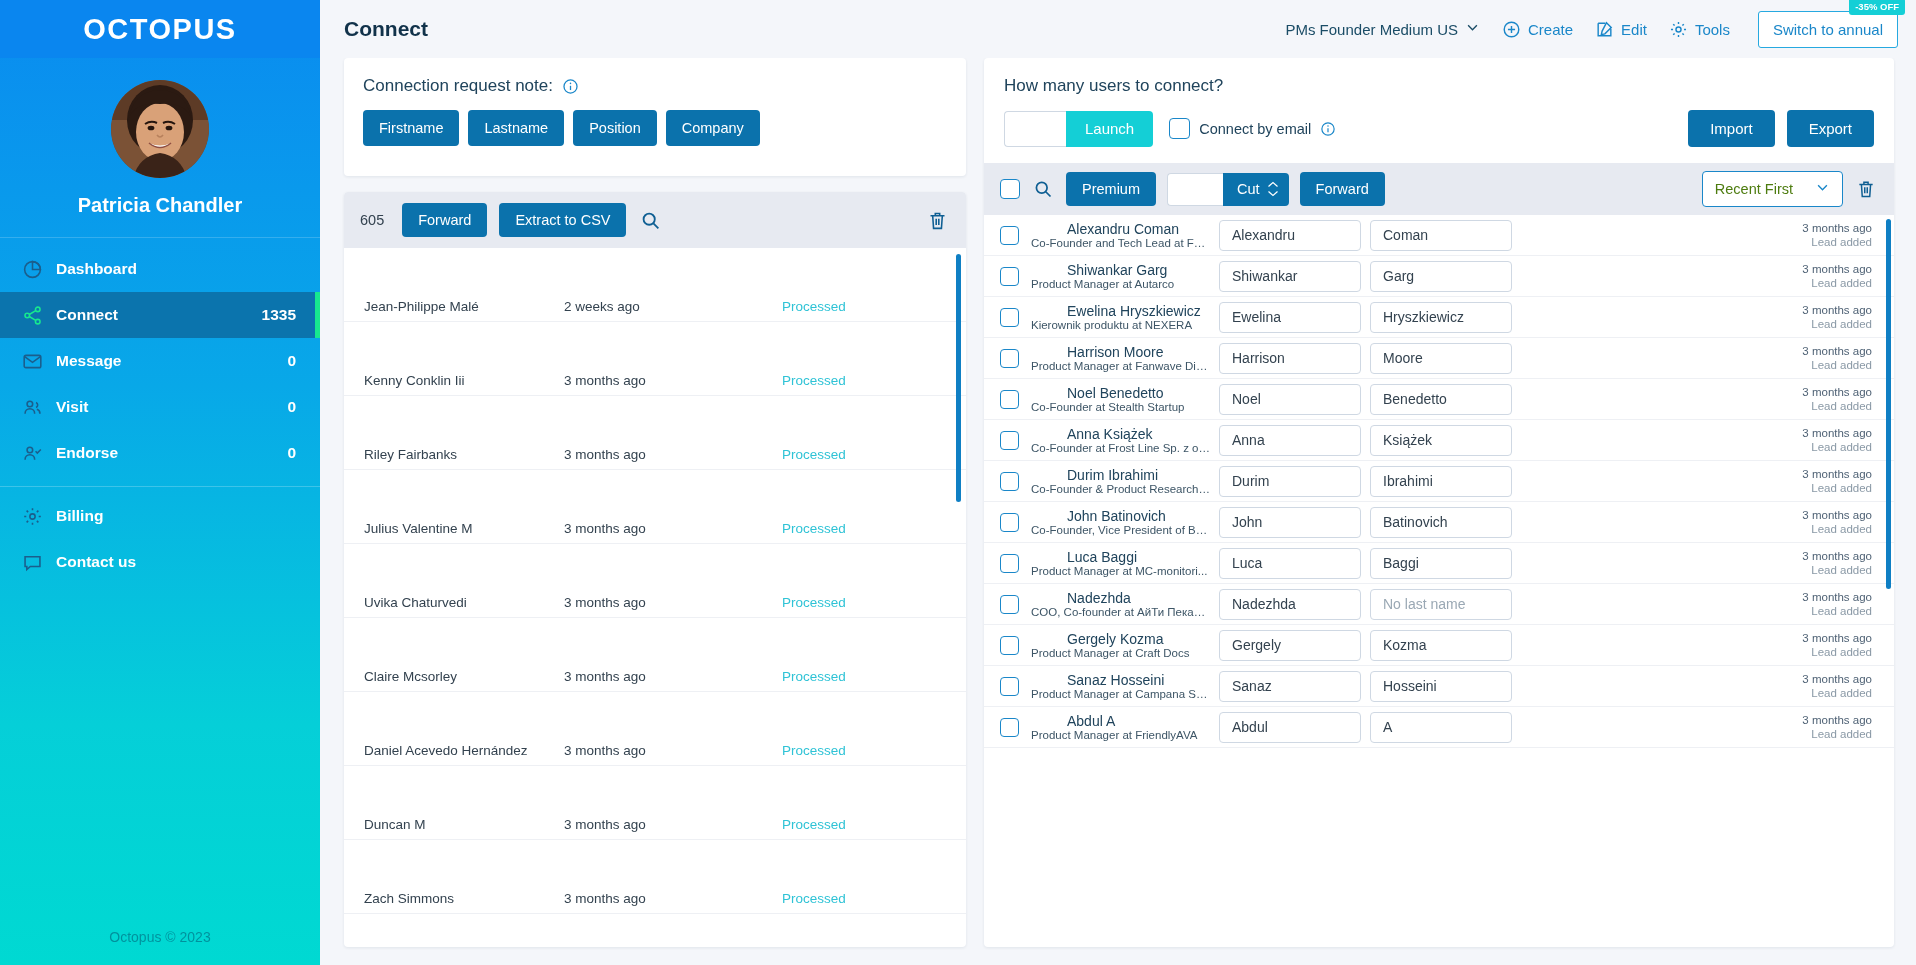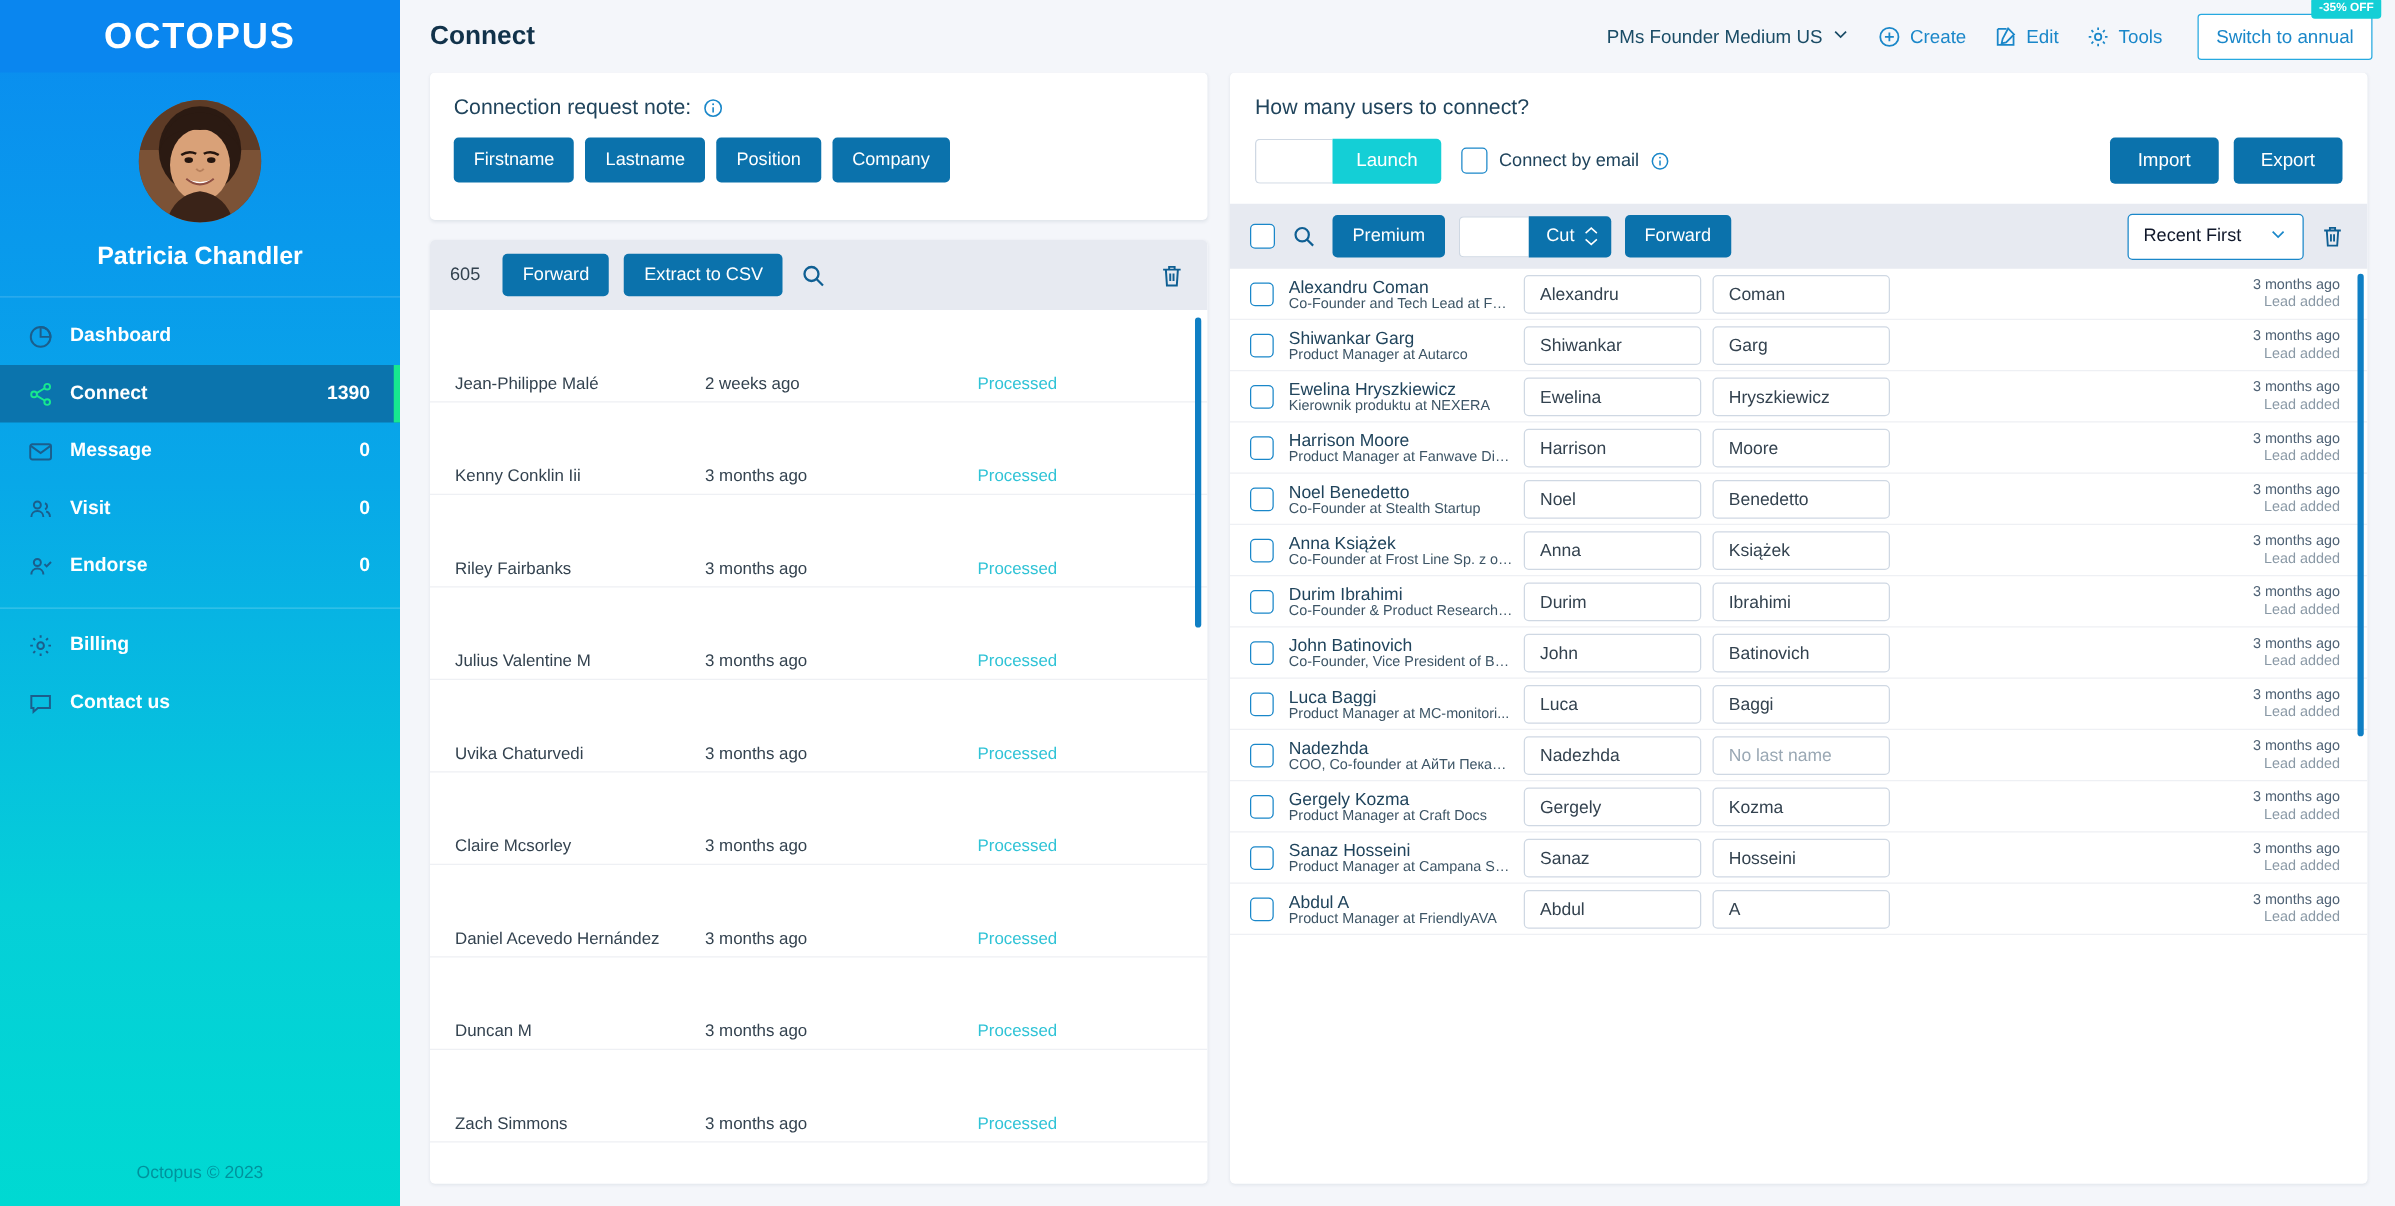--- a/index.html
+++ b/index.html
@@ -178,35 +178,35 @@
     font-family: "Liberation Sans", sans-serif; outline: none;
   }
   .cut-btn {
     background: #0b72ac; color: #fff; border: none; border-radius: 0 4px 4px 0;
     font-size: 14.5px; padding: 0 10px 0 14px; cursor: pointer; display: flex; align-items: center; gap: 7px;
     font-family: "Liberation Sans", sans-serif;
   }
   .spin { display: flex; flex-direction: column; line-height: 0.6; font-size: 12px; }
   .sort-select {
     margin-left: auto; border: 1px solid #1a87c9; border-radius: 4px; background: #fff;
-    color: #0f172a; font-size: 14.5px; padding: 8px 12px; display: flex; align-items: center;
+    color: #4d7c0f; font-size: 14.5px; padding: 8px 12px; display: flex; align-items: center;
     gap: 22px; cursor: pointer;
   }
 
   .rc-list { flex: 1; overflow: hidden; position: relative; }
   .lrow {
     display: flex; align-items: center; height: 41px; padding: 0 12px 0 16px;
     border-bottom: 1px solid #eef0f4;
   }
   .lrow .lchk {
     width: 19px; height: 19px; border: 1.6px solid #1a87c9; border-radius: 4px;
     background: #fff; cursor: pointer; flex: 0 0 19px; margin-right: 12px;
   }
   .lname-col { width: 188px; flex: 0 0 188px; overflow: hidden; padding-right: 8px; }
-  .lname { font-size: 14px; color: #20445c; white-space: nowrap; overflow: hidden; text-overflow: ellipsis; }
+  .lname { font-size: 14px; color: #20445c; white-space: nowrap; overflow: hidden; text-overflow: ellipsis; margin-left: 36px; }
   .lpos { font-size: 11.5px; color: #3d5566; white-space: nowrap; overflow: hidden; text-overflow: ellipsis; }
   .fld {
     height: 31px; border: 1px solid #cfd8e3; border-radius: 4px; background: #fff;
     display: flex; align-items: center; padding: 0 12px; font-size: 14px; color: #33424f;
     margin-right: 9px; white-space: nowrap; overflow: hidden;
   }
   .fld.first { width: 142px; flex: 0 0 142px; }
   .fld.last { width: 142px; flex: 0 0 142px; }
   .fld.empty { color: #9aa8b4; }
   .lmeta { margin-left: auto; text-align: right; line-height: 1.25; padding-right: 10px; }
@@ -270,21 +270,21 @@
       <div class="nav-item active">
         <span class="ico">
           <svg width="21" height="21" viewBox="0 0 24 24" fill="none" stroke="currentColor" stroke-width="1.8">
             <circle cx="18" cy="5" r="2.6"></circle>
               <circle cx="6" cy="12" r="2.6"></circle>
               <circle cx="18" cy="19" r="2.6"></circle>
             <path d="M8.3 10.8 15.7 6.4M8.3 13.2 15.7 17.6"></path>
           </svg>
         </span>
         <span class="label">Connect</span>
-        <span class="count">1390</span>
+        <span class="count">1335</span>
       </div>
 
       <div class="nav-item">
         <span class="ico">
           <svg width="21" height="21" viewBox="0 0 24 24" fill="none" stroke="currentColor" stroke-width="1.8">
             <rect x="2.5" y="5" width="19" height="14" rx="2"></rect>
               <path d="M3 6.5 12 13 21 6.5"></path>
           </svg>
         </span>
         <span class="label">Message</span>

